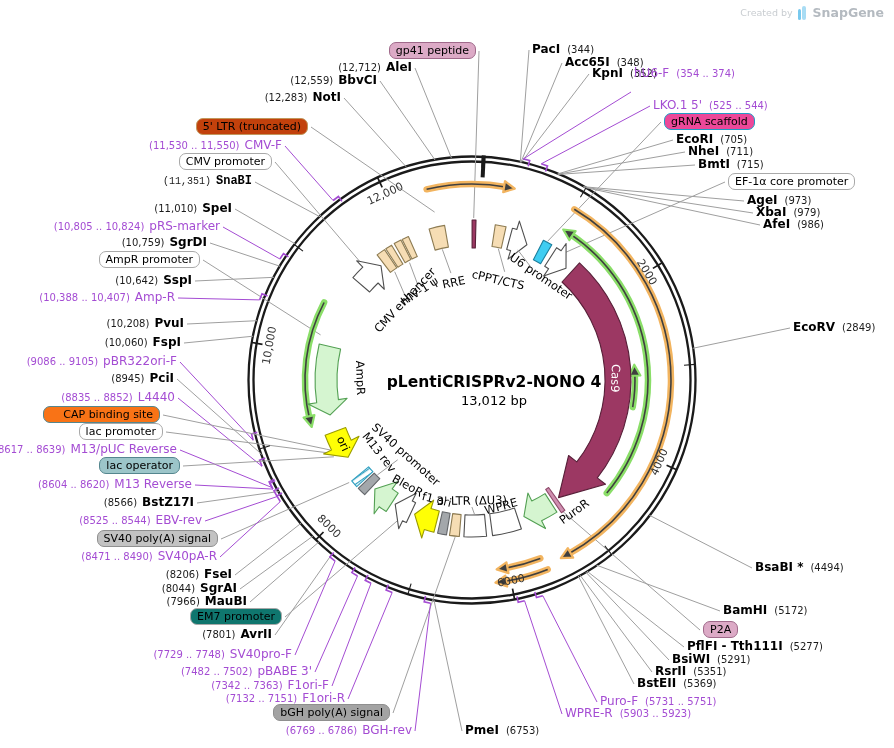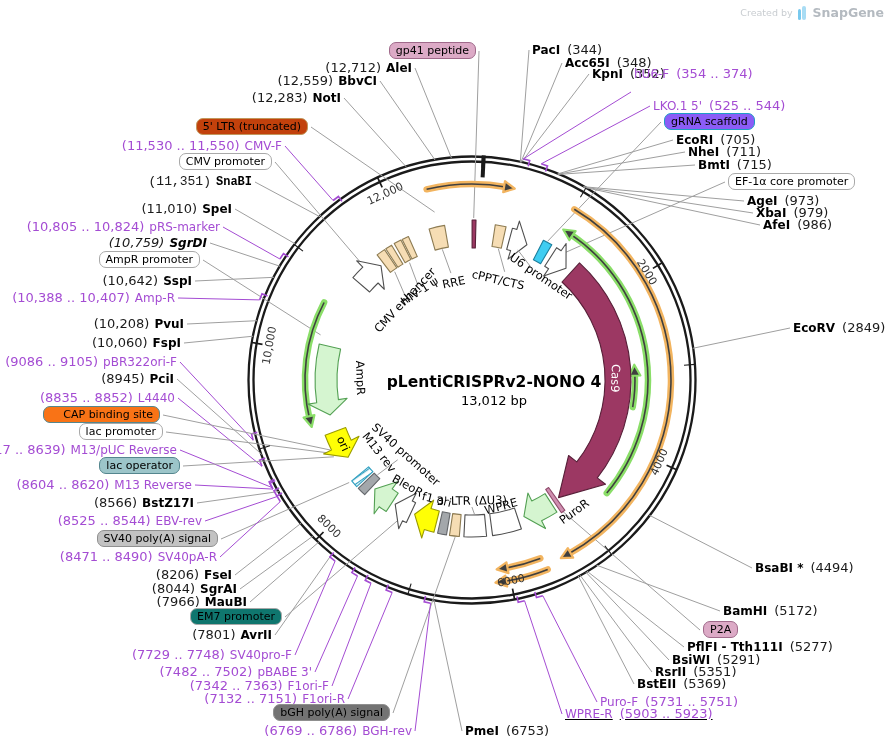--- a/index.html
+++ b/index.html
@@ -3,21 +3,21 @@
 <meta charset="utf-8">
 <style>
   html,body{margin:0;padding:0;}
   body{width:894px;height:748px;position:relative;background:#ffffff;overflow:hidden;
        font-family:"DejaVu Sans","Liberation Sans",sans-serif;}
   #stage{position:absolute;inset:0;width:894px;height:748px;}
   #map-svg{position:absolute;left:0;top:0;}
   .lab{position:absolute;white-space:nowrap;font-size:12px;color:#000;line-height:15px;}
   .lab.left{text-align:right;}
   .lab .nm{font-weight:bold;}
-  .lab .pos{font-size:13px;color:#1a1a1a;}
+  .lab .pos{font-size:10px;color:#1a1a1a;}
   .lab.left .pos{margin-right:5px;}
   .lab.right .pos{margin-left:7px;}
   .lab.primer .nm{font-weight:normal;}
   .badge{position:absolute;white-space:nowrap;font-size:11px;line-height:15px;color:#000;
          padding:0 6px;border-radius:7px;border:1px solid #999;}
   #title-block{position:absolute;text-align:center;transform:translateX(-50%);}
   #plasmid-title{font-size:15.5px;font-weight:bold;color:#000;}
   #plasmid-size{font-size:13px;color:#000;margin-top:2px;}
   #watermark{position:absolute;top:5px;right:10px;display:flex;align-items:center;gap:5px;}
   #wm-prefix{font-size:9.5px;color:#c9cdd1;}
@@ -227,21 +227,21 @@
       <div class="badge" style="background: rgb(220, 170, 198); border-color: rgb(160, 106, 139); top: 42px; right: 418px;">gp41 peptide</div>
       <div class="lab left" style="top: 60px; right: 482px;"><span class="pos">(12,712)</span><span class="nm">AleI</span></div>
       <div class="lab left" style="top: 73px; right: 517px;"><span class="pos">(12,559)</span><span class="nm">BbvCI</span></div>
       <div class="lab left" style="top: 90px; right: 553px;"><span class="pos">(12,283)</span><span class="nm">NotI</span></div>
       <div class="badge" style="background: #c2410c; border-color: rgb(194, 151, 92); top: 118px; right: 586px;">5' LTR (truncated)</div>
       <div class="lab left primer" style="top: 138px; right: 612px;"><span class="pos" style="color: rgb(164, 76, 211);">(11,530 .. 11,550)</span><span class="nm" style="color: rgb(164, 76, 211);">CMV-F</span></div>
       <div class="badge" style="background: rgb(255, 255, 255); border-color: rgb(169, 169, 169); top: 153px; right: 622px;">CMV promoter</div>
       <div class="lab left" style="top: 174px; right: 642px; font-family: Liberation Mono, monospace;"><span class="pos">(11,351)</span><span class="nm">SnaBI</span></div>
       <div class="lab left" style="top: 201px; right: 662px;"><span class="pos">(11,010)</span><span class="nm">SpeI</span></div>
       <div class="lab left primer" style="top: 219px; right: 674px;"><span class="pos" style="color: rgb(164, 76, 211);">(10,805 .. 10,824)</span><span class="nm" style="color: rgb(164, 76, 211);">pRS-marker</span></div>
-      <div class="lab left" style="top: 235px; right: 687px; font-style: italic;"><span class="pos">(10,759)</span><span class="nm">SgrDI</span></div>
+      <div class="lab left" style="top: 235px; right: 687px;"><span class="pos">(10,759)</span><span class="nm">SgrDI</span></div>
       <div class="badge" style="background: rgb(255, 255, 255); border-color: rgb(169, 169, 169); top: 251px; right: 694px;">AmpR promoter</div>
       <div class="lab left" style="top: 273px; right: 702px;"><span class="pos">(10,642)</span><span class="nm">SspI</span></div>
       <div class="lab left primer" style="top: 290px; right: 719px;"><span class="pos" style="color: rgb(164, 76, 211);">(10,388 .. 10,407)</span><span class="nm" style="color: rgb(164, 76, 211);">Amp-R</span></div>
       <div class="lab left" style="top: 316px; right: 710px;"><span class="pos">(10,208)</span><span class="nm">PvuI</span></div>
       <div class="lab left" style="top: 335px; right: 713px;"><span class="pos">(10,060)</span><span class="nm">FspI</span></div>
       <div class="lab left primer" style="top: 354px; right: 717px;"><span class="pos" style="color: rgb(164, 76, 211);">(9086 .. 9105)</span><span class="nm" style="color: rgb(164, 76, 211);">pBR322ori-F</span></div>
       <div class="lab left" style="top: 371px; right: 720px;"><span class="pos">(8945)</span><span class="nm">PciI</span></div>
       <div class="lab left primer" style="top: 390px; right: 719px;"><span class="pos" style="color: rgb(164, 76, 211);">(8835 .. 8852)</span><span class="nm" style="color: rgb(164, 76, 211);">L4440</span></div>
       <div class="badge" style="background: #f97316; border-color: rgb(84, 134, 142); top: 406px; right: 734px; padding-left: 19px;">CAP binding site</div>
       <div class="badge" style="background: rgb(255, 255, 255); border-color: rgb(169, 169, 169); top: 423px; right: 731px;">lac promoter</div>
@@ -254,45 +254,45 @@
       <div class="lab left primer" style="top: 549px; right: 677px;"><span class="pos" style="color: rgb(164, 76, 211);">(8471 .. 8490)</span><span class="nm" style="color: rgb(164, 76, 211);">SV40pA-R</span></div>
       <div class="lab left" style="top: 567px; right: 662px;"><span class="pos">(8206)</span><span class="nm">FseI</span></div>
       <div class="lab left" style="top: 581px; right: 657px;"><span class="pos">(8044)</span><span class="nm">SgrAI</span></div>
       <div class="lab left" style="top: 594px; right: 647px;"><span class="pos">(7966)</span><span class="nm">MauBI</span></div>
       <div class="badge" style="background: #0f766e; border-color: rgb(169, 169, 169); top: 608px; right: 612px;">EM7 promoter</div>
       <div class="lab left" style="top: 627px; right: 622px;"><span class="pos">(7801)</span><span class="nm">AvrII</span></div>
       <div class="lab left primer" style="top: 647px; right: 602px;"><span class="pos" style="color: rgb(164, 76, 211);">(7729 .. 7748)</span><span class="nm" style="color: rgb(164, 76, 211);">SV40pro-F</span></div>
       <div class="lab left primer" style="top: 664px; right: 582px;"><span class="pos" style="color: rgb(164, 76, 211);">(7482 .. 7502)</span><span class="nm" style="color: rgb(164, 76, 211);">pBABE 3'</span></div>
       <div class="lab left primer" style="top: 678px; right: 565px;"><span class="pos" style="color: rgb(164, 76, 211);">(7342 .. 7363)</span><span class="nm" style="color: rgb(164, 76, 211);">F1ori-F</span></div>
       <div class="lab left primer" style="top: 691px; right: 549px;"><span class="pos" style="color: rgb(164, 76, 211);">(7132 .. 7151)</span><span class="nm" style="color: rgb(164, 76, 211);">F1ori-R</span></div>
-      <div class="badge" style="background: #737373; border-color: rgb(143, 143, 143); top: 704px; right: 504px;">bGH poly(A) signal</div>
+      <div class="badge" style="background: #a3a3a3; border-color: rgb(143, 143, 143); top: 704px; right: 504px;">bGH poly(A) signal</div>
       <div class="lab left primer" style="top: 723px; right: 482px;"><span class="pos" style="color: rgb(164, 76, 211);">(6769 .. 6786)</span><span class="nm" style="color: rgb(164, 76, 211);">BGH-rev</span></div>
       <div class="lab right" style="top: 42px; left: 532px;"><span class="nm">PacI</span><span class="pos">(344)</span></div>
       <div class="lab right" style="top: 55px; left: 565px;"><span class="nm">Acc65I</span><span class="pos">(348)</span></div>
       <div class="lab right" style="top: 66px; left: 592px;"><span class="nm">KpnI</span><span class="pos">(352)</span></div>
       <div class="lab right primer" style="top: 66px; left: 634px;"><span class="nm" style="color: rgb(164, 76, 211);">hU6-F</span><span class="pos" style="color: rgb(164, 76, 211);">(354 .. 374)</span></div>
       <div class="lab right primer" style="top: 98px; left: 653px;"><span class="nm" style="color: rgb(164, 76, 211);">LKO.1 5'</span><span class="pos" style="color: rgb(164, 76, 211);">(525 .. 544)</span></div>
-      <div class="badge" style="background: #8b5cf6; border-color: rgb(31, 157, 198); top: 113px; left: 664px;">gRNA scaffold</div>
+      <div class="badge" style="background: #ec4899; border-color: rgb(31, 157, 198); top: 113px; left: 664px;">gRNA scaffold</div>
       <div class="lab right" style="top: 132px; left: 676px;"><span class="nm">EcoRI</span><span class="pos">(705)</span></div>
       <div class="lab right" style="top: 144px; left: 688px;"><span class="nm">NheI</span><span class="pos">(711)</span></div>
       <div class="lab right" style="top: 157px; left: 698px;"><span class="nm">BmtI</span><span class="pos">(715)</span></div>
       <div class="badge" style="background: rgb(255, 255, 255); border-color: rgb(169, 169, 169); top: 173px; left: 728px;">EF-1α core promoter</div>
       <div class="lab right" style="top: 193px; left: 747px;"><span class="nm">AgeI</span><span class="pos">(973)</span></div>
       <div class="lab right" style="top: 205px; left: 756px;"><span class="nm">XbaI</span><span class="pos">(979)</span></div>
       <div class="lab right" style="top: 217px; left: 763px;"><span class="nm">AfeI</span><span class="pos">(986)</span></div>
       <div class="lab right" style="top: 320px; left: 793px;"><span class="nm">EcoRV</span><span class="pos">(2849)</span></div>
       <div class="lab right" style="top: 560px; left: 755px;"><span class="nm">BsaBI *</span><span class="pos">(4494)</span></div>
       <div class="lab right" style="top: 603px; left: 723px;"><span class="nm">BamHI</span><span class="pos">(5172)</span></div>
       <div class="badge" style="background: rgb(220, 170, 198); border-color: rgb(160, 106, 139); top: 621px; left: 703px;">P2A</div>
       <div class="lab right" style="top: 639px; left: 687px;"><span class="nm">PflFI - Tth111I</span><span class="pos">(5277)</span></div>
       <div class="lab right" style="top: 652px; left: 672px;"><span class="nm">BsiWI</span><span class="pos">(5291)</span></div>
       <div class="lab right" style="top: 664px; left: 655px;"><span class="nm">RsrII</span><span class="pos">(5351)</span></div>
       <div class="lab right" style="top: 676px; left: 637px;"><span class="nm">BstEII</span><span class="pos">(5369)</span></div>
       <div class="lab right primer" style="top: 694px; left: 600px;"><span class="nm" style="color: rgb(164, 76, 211);">Puro-F</span><span class="pos" style="color: rgb(164, 76, 211);">(5731 .. 5751)</span></div>
-      <div class="lab right primer" style="top: 706px; left: 565px; text-decoration: underline;"><span class="nm" style="color: rgb(164, 76, 211);">WPRE-R</span><span class="pos" style="color: rgb(164, 76, 211);">(5903 .. 5923)</span></div>
+      <div class="lab right primer" style="top: 706px; left: 565px;"><span class="nm" style="color: rgb(164, 76, 211);">WPRE-R</span><span class="pos" style="color: rgb(164, 76, 211);">(5903 .. 5923)</span></div>
       <div class="lab right" style="top: 723px; left: 465px;"><span class="nm">PmeI</span><span class="pos">(6753)</span></div>
     </div>
 
   <div id="title-block" style="left: 494px; top: 373px;">
     <div id="plasmid-title">pLentiCRISPRv2-NONO 4</div>
     <div id="plasmid-size">13,012 bp</div>
   </div>
 
   <div id="watermark">
     <span id="wm-prefix">Created by</span>

